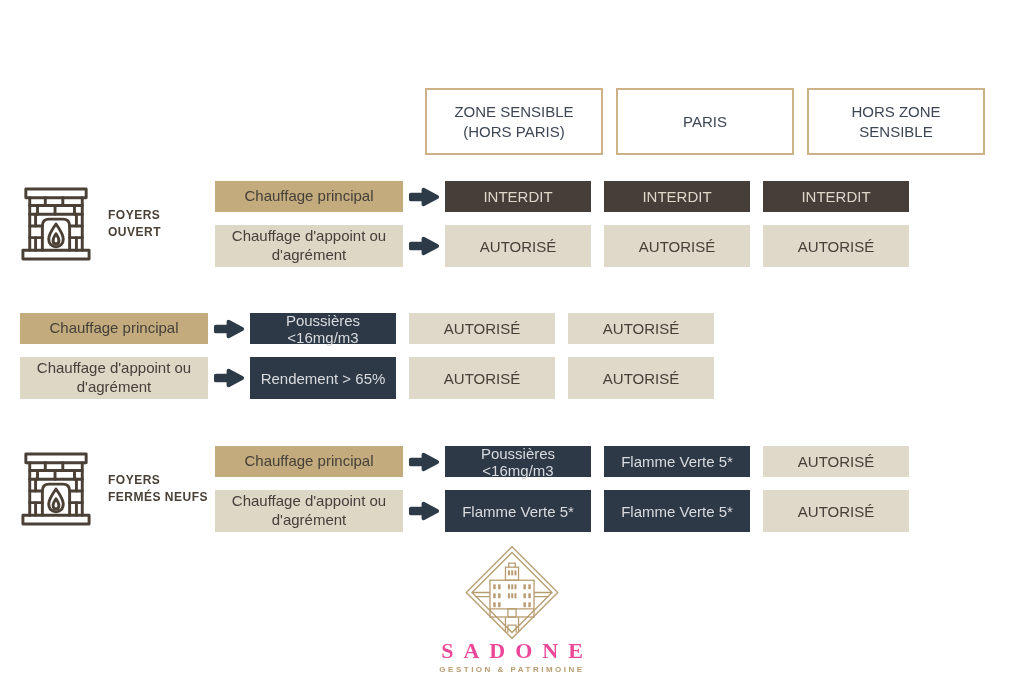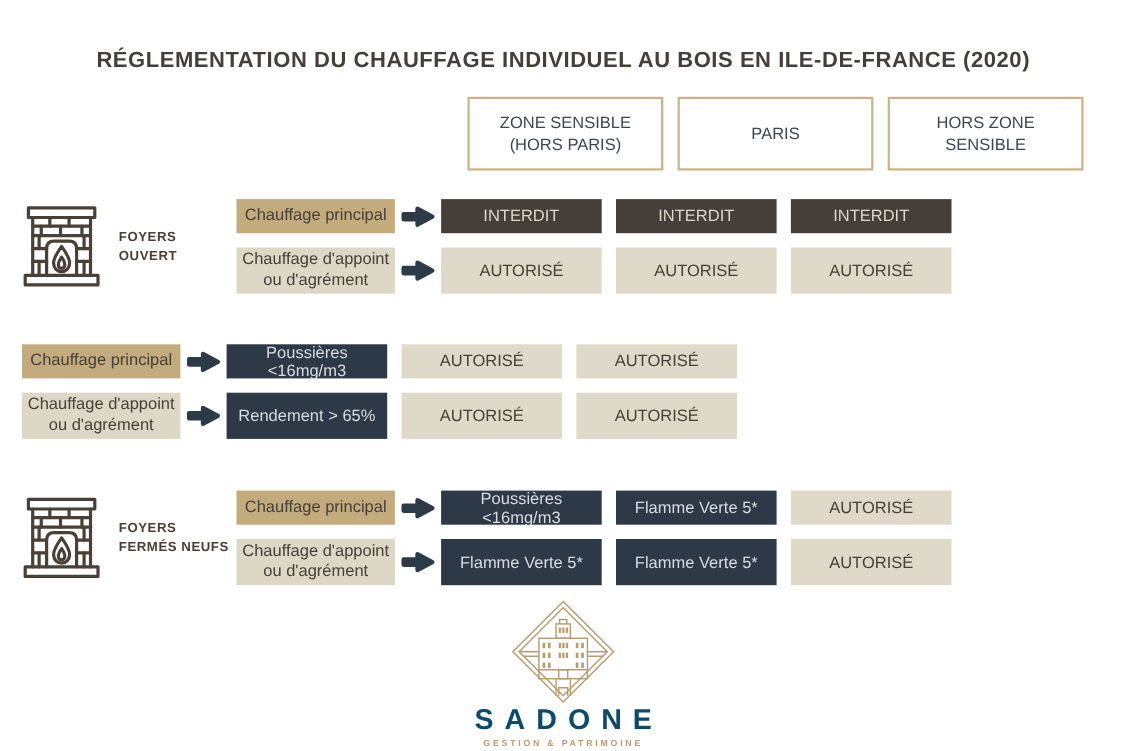--- a/index.html
+++ b/index.html
@@ -27,53 +27,52 @@
   .group-3 { top:446px; }
   .group-head { width:195px; display:flex; align-items:center; gap:16px; }
   .group-head svg { flex:0 0 auto; }
   .group-name {
     font-size:12px; font-weight:bold; color:#4a4036; line-height:1.45;
     letter-spacing:0.5px; width:105px;
   }
   .rows { display:flex; flex-direction:column; gap:13px; }
   .row { display:flex; align-items:center; }
   .row-label {
-    width:144px; text-align:center; font-size:15px; color:#45403a;
+    width:188px; text-align:center; font-size:15px; color:#45403a;
     display:flex; align-items:center; justify-content:center; line-height:1.25;
     padding:0 4px;
   }
   .row.h1 .row-label { height:31px; background:#c3ab7d; }
   .row.h2 .row-label { height:42px; background:#ddd8c6; }
   .arrow-wrap { width:42px; display:flex; align-items:center; justify-content:center; }
   .cells { display:flex; gap:13px; }
   .cell {
     width:146px; display:flex; align-items:center; justify-content:center;
     font-size:15px; text-align:center;
   }
   .row.h1 .cell { height:31px; }
   .row.h2 .cell { height:42px; }
   .cell.dark  { background:#463f39; color:#ded8cb; }
   .cell.navy  { background:#2d3947; color:#dadbde; }
   .cell.beige { background:#ded9c8; color:#474039; }
   
   .footer { position:absolute; left:0; top:545px; width:100%; text-align:center; }
   .brand {
-    margin-top:-6px; font-size:26px; font-weight:bold; letter-spacing:10px;
-    text-indent:10px; color:#0c4a6e;
+    margin-top:-6px; font-size:22px; font-weight:bold; letter-spacing:10px;
+    text-indent:10px; color:#ec4899;font-family:Liberation Serif, serif;
   }
   .tagline {
     margin-top:1px; font-size:8px; letter-spacing:2.5px; color:#b89c70; font-weight:bold;
   }
 </style>
 </head>
 <body>
 
 <div class="page">
 
-  <div class="title">RÉGLEMENTATION DU CHAUFFAGE INDIVIDUEL AU BOIS EN ILE-DE-FRANCE (2020)</div>
 
   <div class="header-row">
     <div class="header-box">ZONE SENSIBLE (HORS PARIS)</div>
     <div class="header-box">PARIS</div>
     <div class="header-box">HORS ZONE SENSIBLE</div>
   </div>
 
   <svg width="0" height="0" style="position:absolute" aria-hidden="true">
     <defs>
       <g id="fireplace" fill="none" stroke="#4a4036" stroke-width="3" stroke-linecap="round" stroke-linejoin="round">

